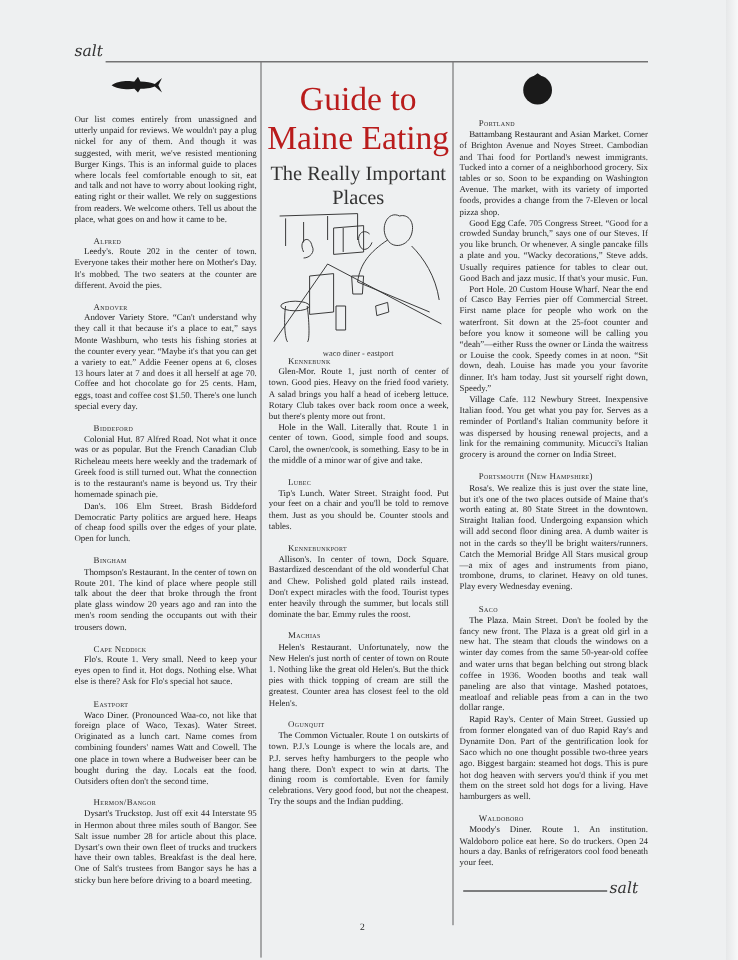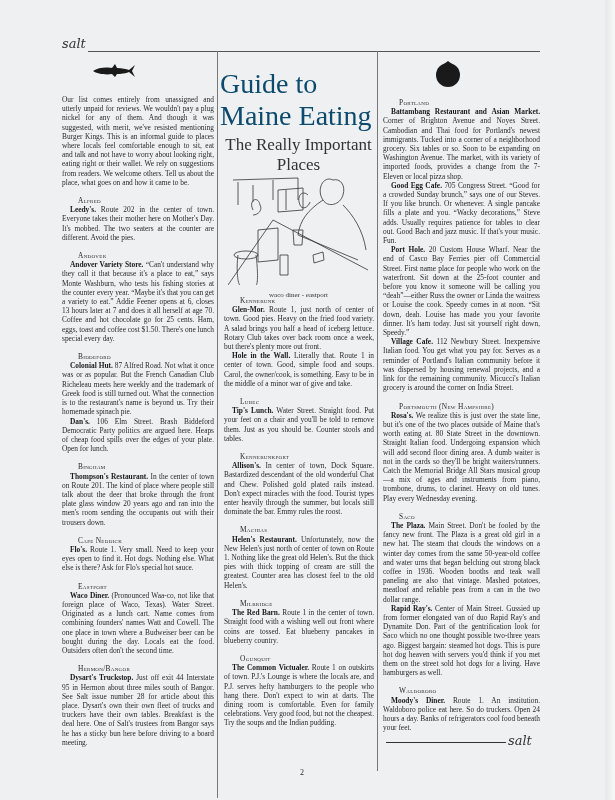--- a/index.html
+++ b/index.html
@@ -13,24 +13,24 @@
   .vr1{left:217px;height:747px;}
   .vr2{left:377px;height:720px;}
   .col{position:absolute;font-size:7.4px;line-height:9.2px;text-align:justify;}
   .c1{left:62px;top:95px;width:152px;}
   .c2{left:224px;top:296px;width:150px;}
   .c3{left:383px;top:98px;width:157px;}
   .col p{margin:0;text-indent:0;}
   .col .entry{text-indent:8px;}
   .col .town{font-variant:small-caps;letter-spacing:0.3px;margin-top:9px;padding-left:16px;}
   .col .town.first{margin-top:0;}
-  .col b{font-weight:bold;color:#1a1a1a;margin-top:26px;}
+  .col b{font-weight:normal;color:#1a1a1a;margin-top:26px;}
   .fish{position:absolute;left:92px;top:63px;}
   .tomato{position:absolute;left:435px;top:60px;}
-  .title{position:absolute;left:220px;top:68px;width:157px;text-align:left;font-size:28px;line-height:32px;color:#0c4a6e;}
+  .title{position:absolute;left:220px;top:68px;width:157px;text-align:center;font-size:28px;line-height:32px;color:#b91c1c;}
   .subtitle{position:absolute;left:220px;top:135px;width:157px;text-align:center;font-size:17px;color:#333;}
   .illus{position:absolute;left:228px;top:160px;width:140px;height:125px;}
   .caption{position:absolute;left:220px;top:291px;width:157px;text-align:center;font-size:7px;color:#333;}
   .bottomline{position:absolute;left:386px;top:742px;width:120px;height:1px;background:#333;}
   .salt-bot{position:absolute;left:508px;top:733px;font-family:"DejaVu Serif",serif;font-style:italic;font-size:13px;color:#333;}
   .pagenum{position:absolute;left:300px;top:768px;font-size:8px;}
 </style>
 </head>
 <body>
 
@@ -115,24 +115,20 @@
     </div>
     <div>
       <p class="town">Kennebunkport</p>
       <p class="entry"><b>Allison's.</b><span> In center of town, Dock Square. Bastardized descendant of the old wonderful Chat and Chew. Polished gold plated rails instead. Don't expect miracles with the food. Tourist types enter heavily through the summer, but locals still dominate the bar. Emmy rules the roost.</span></p>
     </div>
     <div>
       <p class="town">Machias</p>
       <p class="entry"><b>Helen's Restaurant.</b><span> Unfortunately, now the New Helen's just north of center of town on Route 1. Nothing like the great old Helen's. But the thick pies with thick topping of cream are still the greatest. Counter area has closest feel to the old Helen's.</span></p>
     </div>
     <div>
-      <p class="town">Milbridge</p>
-      <p class="entry"><b>The Red Barn.</b><span> Route 1 in the center of town. Straight food with a wishing well out front where coins are tossed. Eat blueberry pancakes in blueberry country.</span></p>
-    </div>
-    <div>
       <p class="town">Ogunquit</p>
       <p class="entry"><b>The Common Victualer.</b><span> Route 1 on outskirts of town. P.J.'s Lounge is where the locals are, and P.J. serves hefty hamburgers to the people who hang there. Don't expect to win at darts. The dining room is comfortable. Even for family celebrations. Very good food, but not the cheapest. Try the soups and the Indian pudding.</span></p>
     </div>
   </div>
 
   <div class="col c3">
     <div>
       <p class="town first">Portland</p>
       <p class="entry"><b>Battambang Restaurant and Asian Market.</b><span> Corner of Brighton Avenue and Noyes Street. Cambodian and Thai food for Portland's newest immigrants. Tucked into a corner of a neighborhood grocery. Six tables or so. Soon to be expanding on Washington Avenue. The market, with its variety of imported foods, provides a change from the 7-Eleven or local pizza shop.</span></p>
       <p class="entry"><b>Good Egg Cafe.</b><span> 705 Congress Street. “Good for a crowded Sunday brunch,” says one of our Steves. If you like brunch. Or whenever. A single pancake fills a plate and you. “Wacky decorations,” Steve adds. Usually requires patience for tables to clear out. Good Bach and jazz music. If that's your music. Fun.</span></p>

